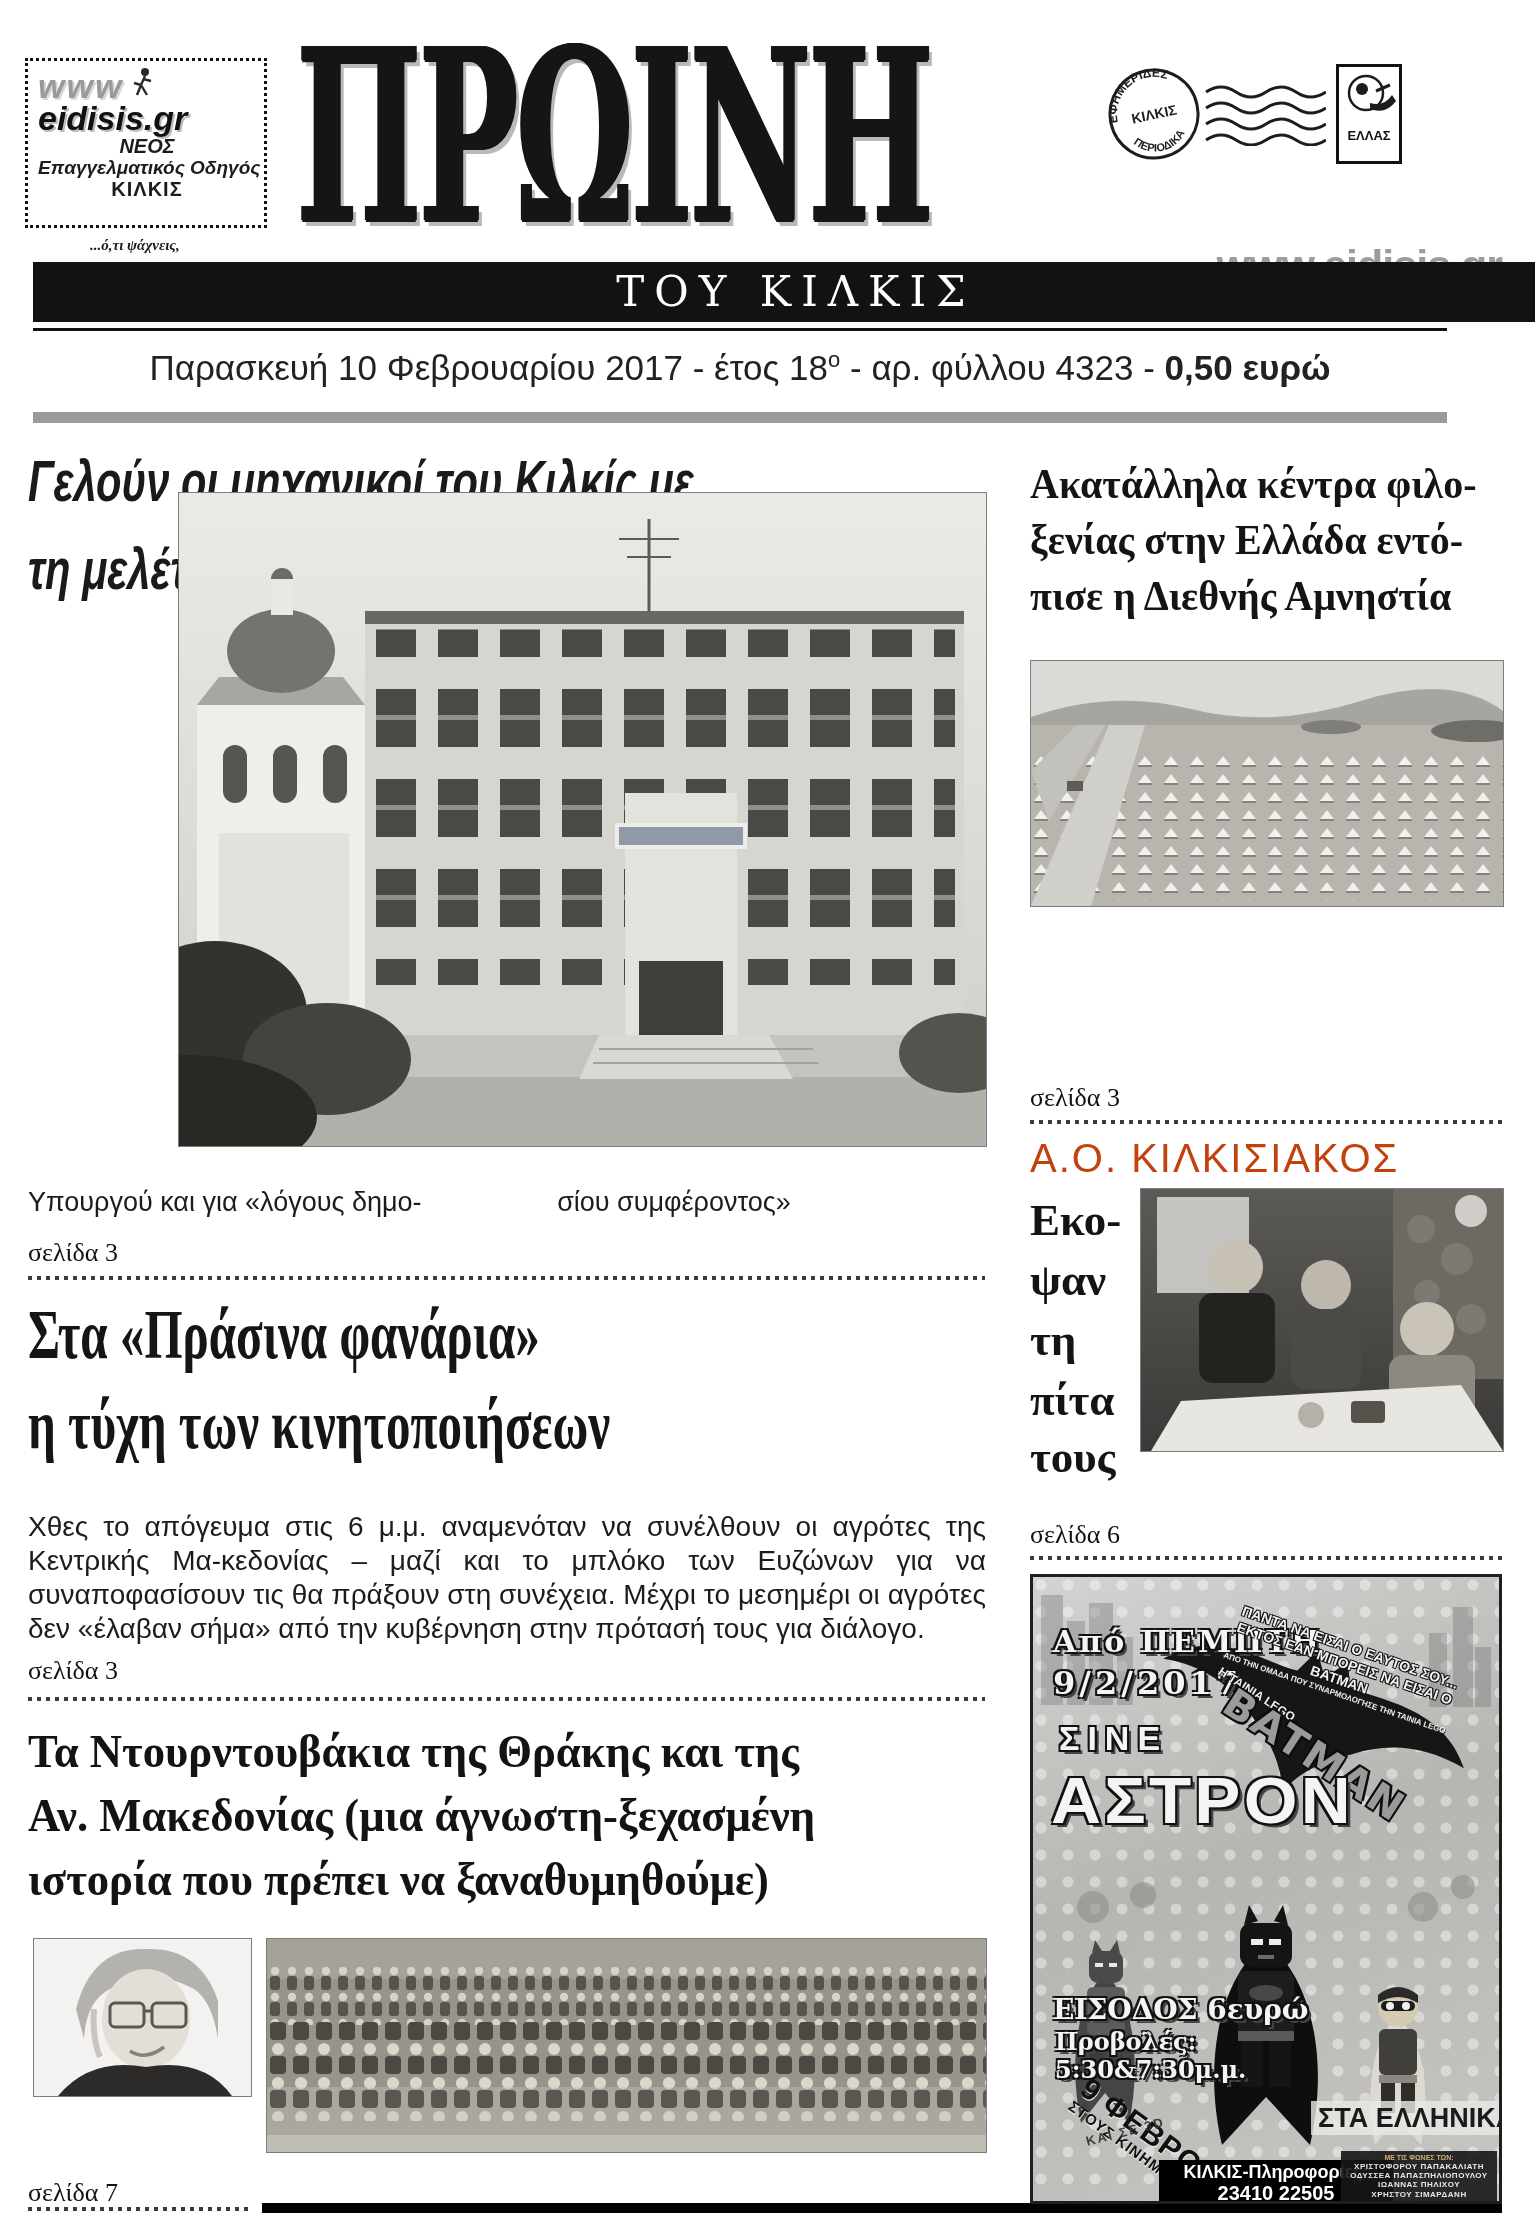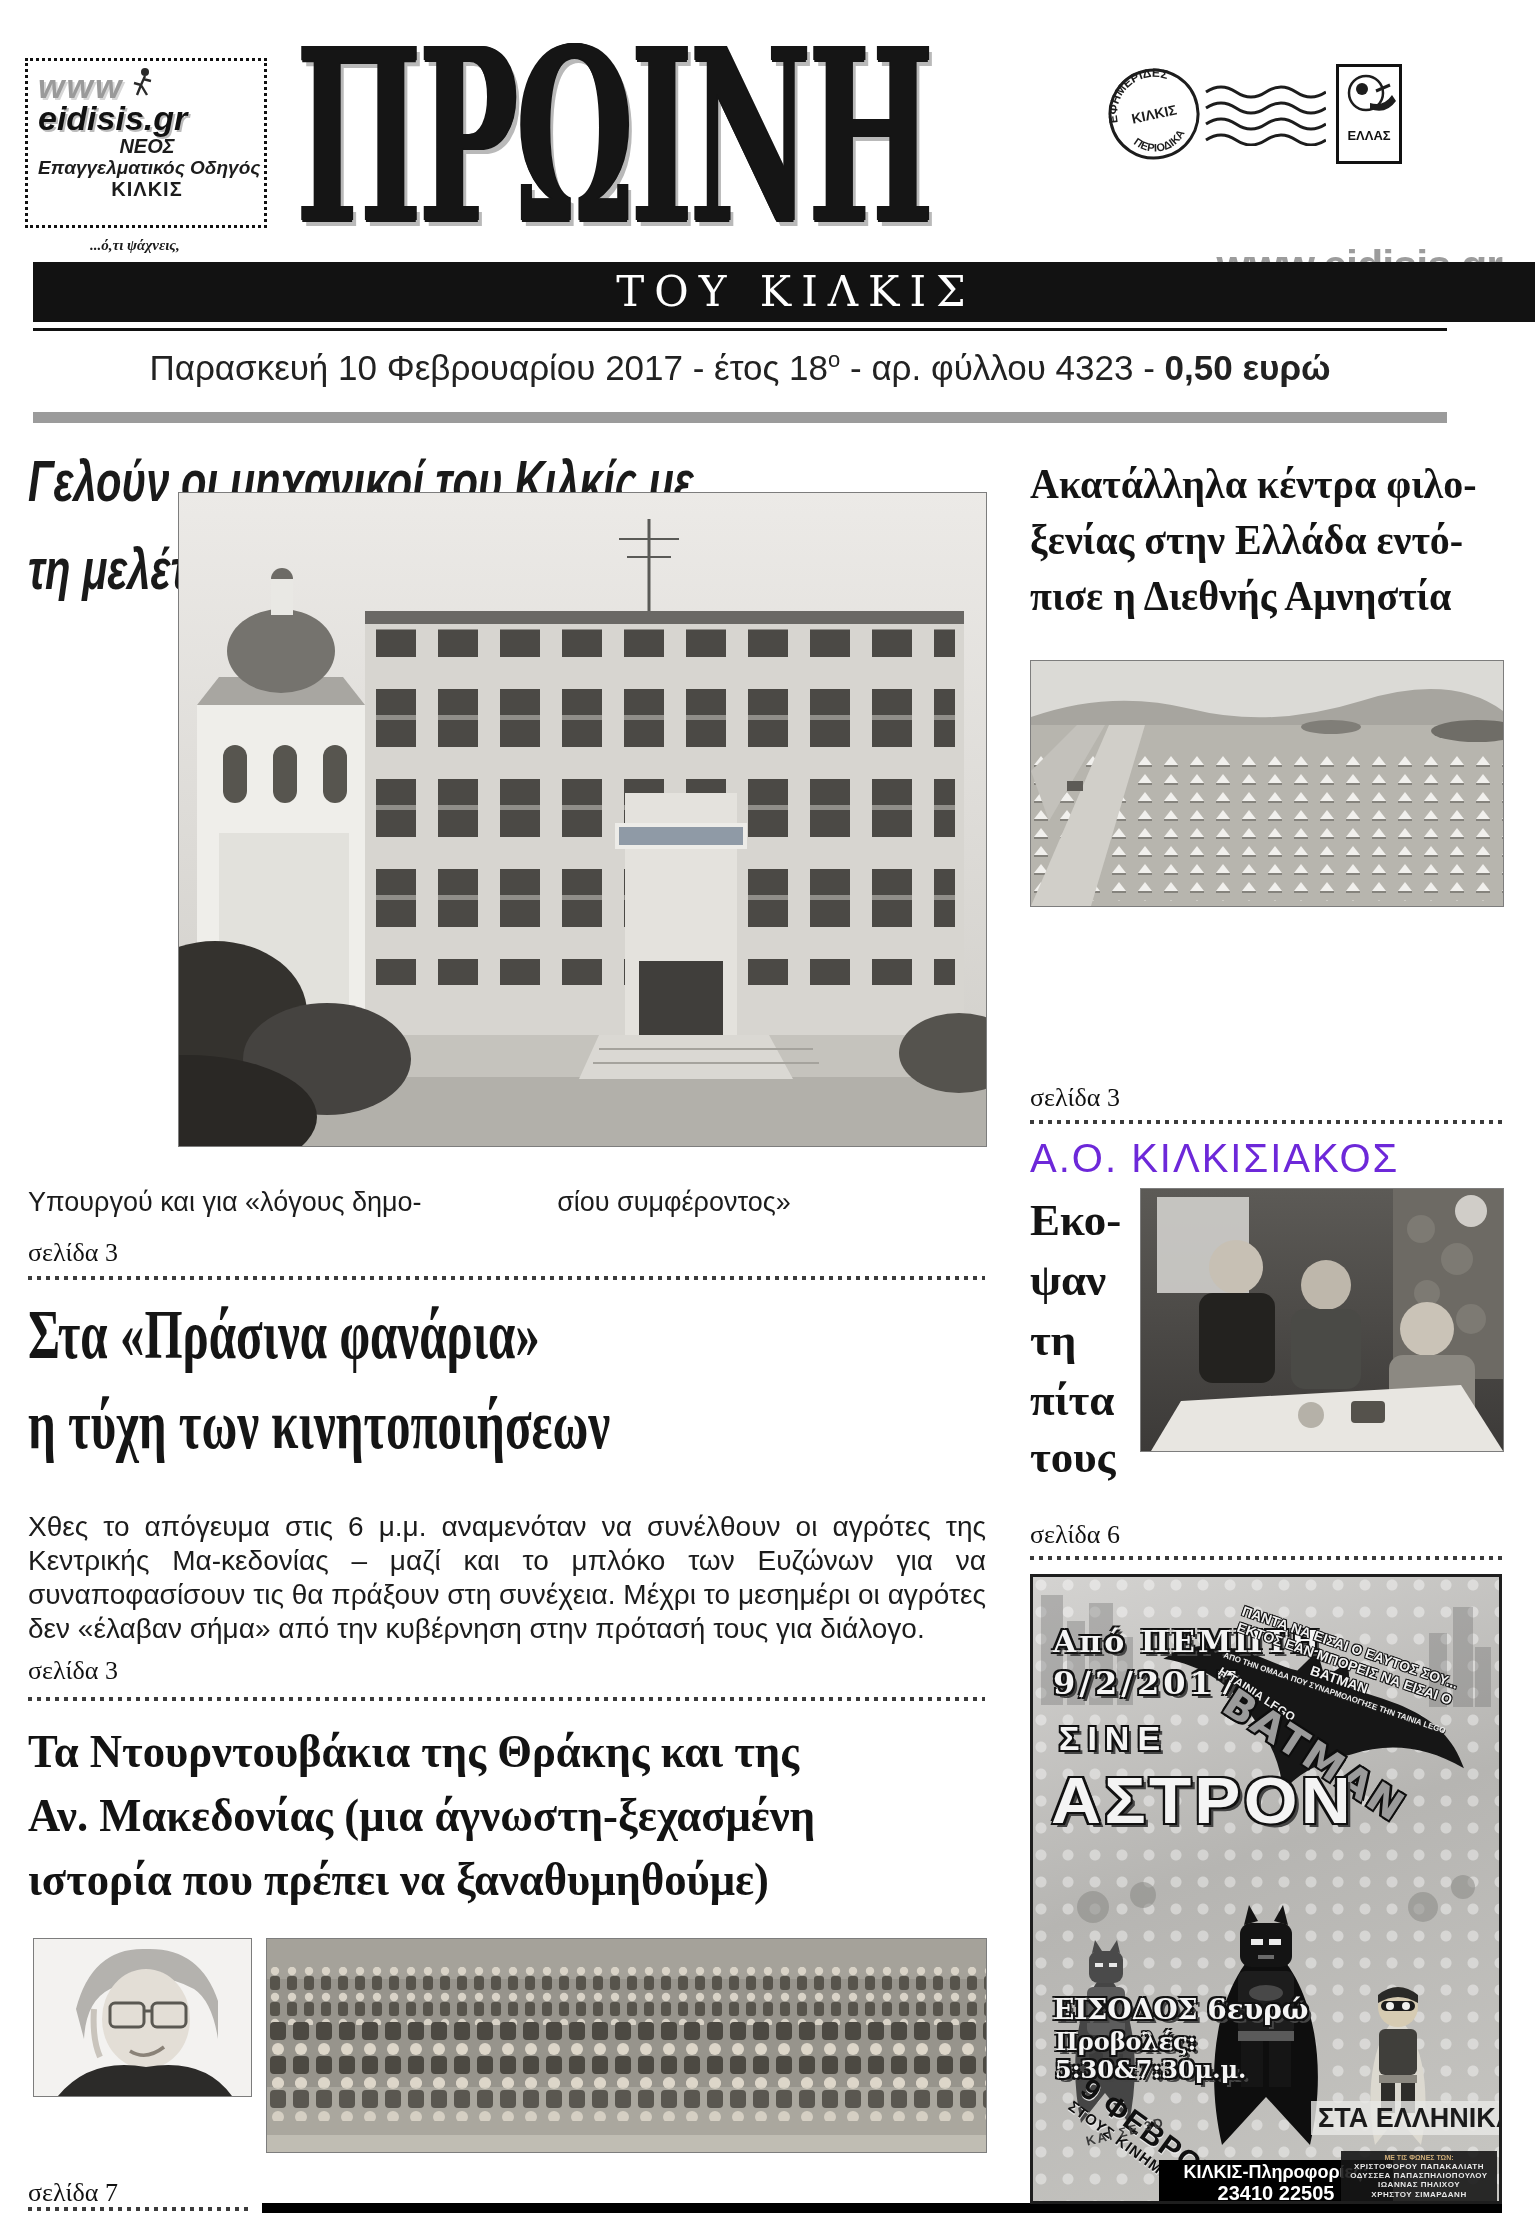--- a/index.html
+++ b/index.html
@@ -54,21 +54,21 @@
   .h3line{left:28px;font:700 47px/1 "Liberation Serif",serif;color:#131313;white-space:nowrap;
           transform:scaleX(0.95);transform-origin:left top;}
   .author{left:28px;top:2112px;font:400 27px/32px "Liberation Sans",sans-serif;}
   .author b{font-size:29px;}
   .strip{left:262px;top:2203px;width:1240px;height:10px;background:#000;}
 
   
   .rh1line{left:1030px;font:700 43px/1 "Liberation Serif",serif;color:#141414;white-space:nowrap;
            transform:scaleX(0.93);transform-origin:left top;}
   .rbody{left:1030px;top:930px;width:474px;font:400 27px/34px "Liberation Sans",sans-serif;text-align:justify;}
-  .kicker{left:1030px;top:1136px;font:400 40px/44px "Liberation Sans",sans-serif;letter-spacing:2px;color:#6d28d9;}
+  .kicker{left:1030px;top:1136px;font:400 40px/44px "Liberation Sans",sans-serif;letter-spacing:2px;color:#c2410c;}
   .vword{left:1030px;font:700 45px/1 "Liberation Serif",serif;color:#141414;}
   .rowtitle{left:1030px;top:1456px;font:700 56px/1 "Liberation Serif",serif;color:#141414;white-space:nowrap;}
 
   
   .poster{left:1030px;top:1574px;width:472px;height:630px;border:3px solid #1e1e1e;box-sizing:border-box;
           background:
             radial-gradient(circle at 8px 8px, rgba(255,255,255,.4) 5px, rgba(255,255,255,0) 6px) 0 0/27px 27px,
             linear-gradient(160deg,#d4d3d1 0%,#b6b5b2 45%,#c7c6c2 100%);
           overflow:hidden;}
   .poutline{color:#f4f4f4;text-shadow:-2px -2px 0 #111,2px -2px 0 #111,-2px 2px 0 #111,2px 2px 0 #111,4px 4px 0 #444;}

